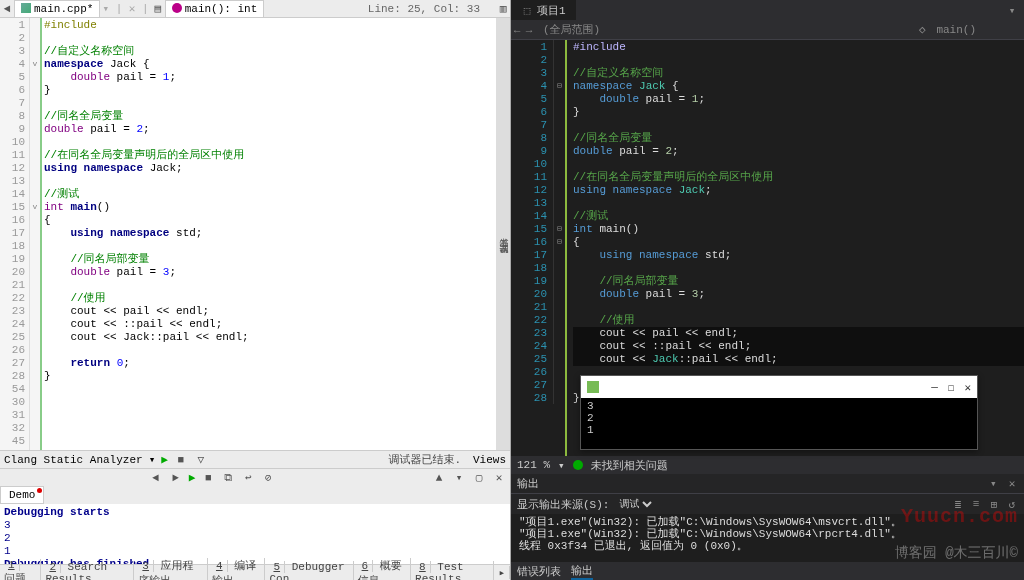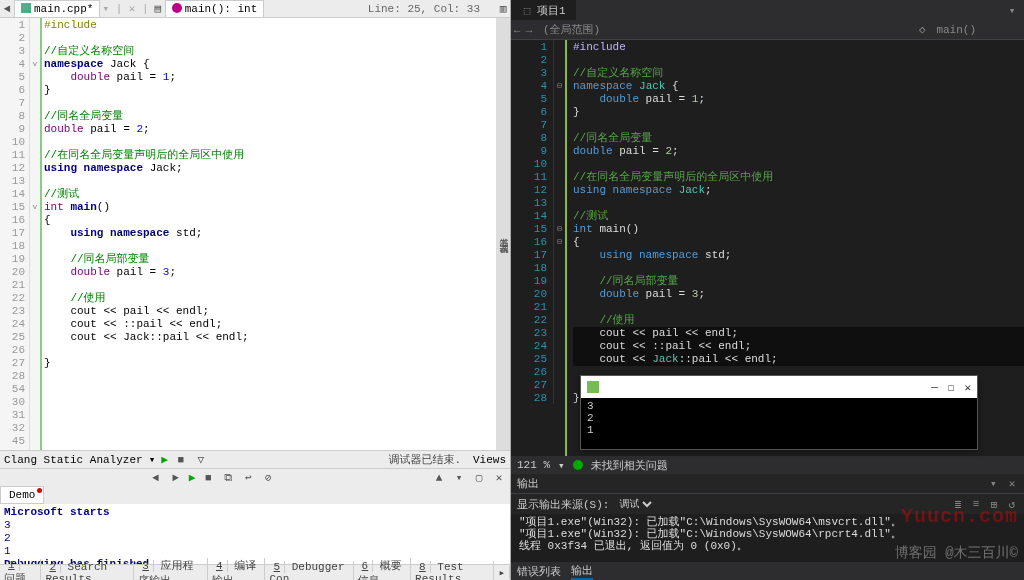--- a/index.html
+++ b/index.html
@@ -192,20 +192,21 @@
         <div><span class="c-id">    </span><span class="c-kw">using namespace</span><span class="c-id"> std;</span></div>
         <div></div>
         <div><span class="c-id">    </span><span class="c-cmt">//同名局部变量</span></div>
         <div><span class="c-id">    </span><span class="c-type">double</span><span class="c-id"> pail = </span><span class="c-num">3</span><span class="c-id">;</span></div>
         <div></div>
         <div><span class="c-id">    </span><span class="c-cmt">//使用</span></div>
         <div><span class="c-id">    cout &lt;&lt; pail &lt;&lt; endl;</span></div>
         <div><span class="c-id">    cout &lt;&lt; ::pail &lt;&lt; endl;</span></div>
         <div><span class="c-id">    cout &lt;&lt; Jack::pail &lt;&lt; endl;</span></div>
         <div></div>
+        <div><span class="c-id">    </span><span class="c-kw">return</span><span class="c-id"> </span><span class="c-num">0</span><span class="c-id">;</span></div>
         <div><span class="c-id">}</span></div>
         <div></div>
         <div></div>
         <div></div>
         <div></div>
         <div></div>
         <div></div>
       </div>
     <div class="side-label">书签 调试器</div>
   </div>
@@ -229,21 +230,21 @@
     <span class="btn-sm">⊘</span>
     <span style="margin-left:auto" class="btn-sm">▲</span>
     <span class="btn-sm">▾</span>
     <span class="btn-sm">▢</span>
     <span class="btn-sm">✕</span>
   </div>
   <div class="out-tabs">
     <div class="out-tab red-dot"><span>Demo</span></div>
   </div>
   <div class="output" id="lout">
-      <div class="bold">Microsoft starts</div>
+      <div class="bold">Debugging starts</div>
       <div class="">3</div>
       <div class="">2</div>
       <div class="">1</div>
       <div class="bold">Debugging has finished</div>
     </div>
   <div class="bottom-tabs" id="lbot">
       <span><span class="u">1</span> 问题</span>
       <span><span class="u">2</span> Search Results</span>
       <span><span class="u">3</span> 应用程序输出</span>
       <span><span class="u">4</span> 编译输出</span>

